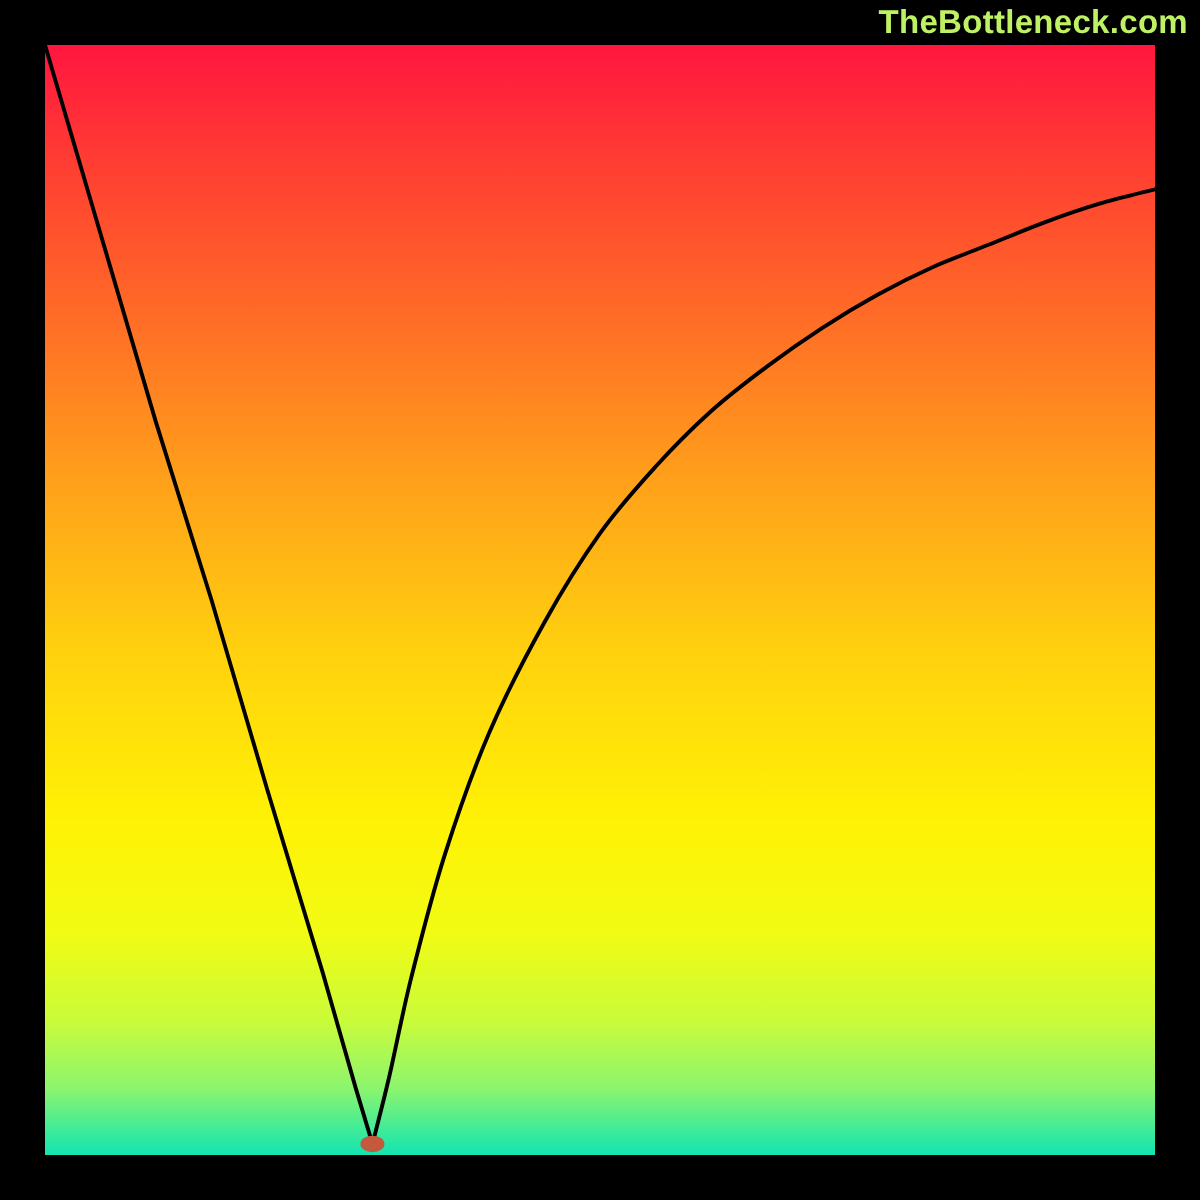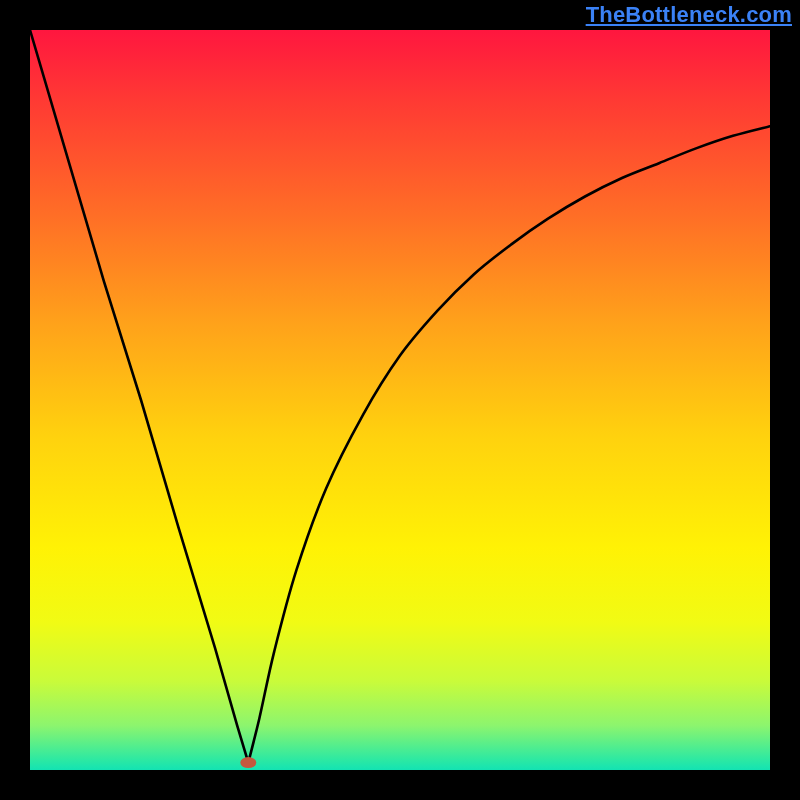--- a/index.html
+++ b/index.html
@@ -14,27 +14,26 @@
   .frame {
     position: relative;
     width: 800px;
     height: 800px;
     background: #000;
   }
   .watermark {
     position: absolute;
     top: 2px;
     right: 8px;
-    color: #3b82f6;
+    color: #bef264;
     font-size: 22px;
     font-weight: 600;
     letter-spacing: 0.2px;
     z-index: 5;
     user-select: none;
-    text-decoration: underline;
   }
   .plot {
     position: absolute;
     left: 30px;
     top: 30px;
     width: 740px;
     height: 740px;
   }
   svg {
     display: block;

